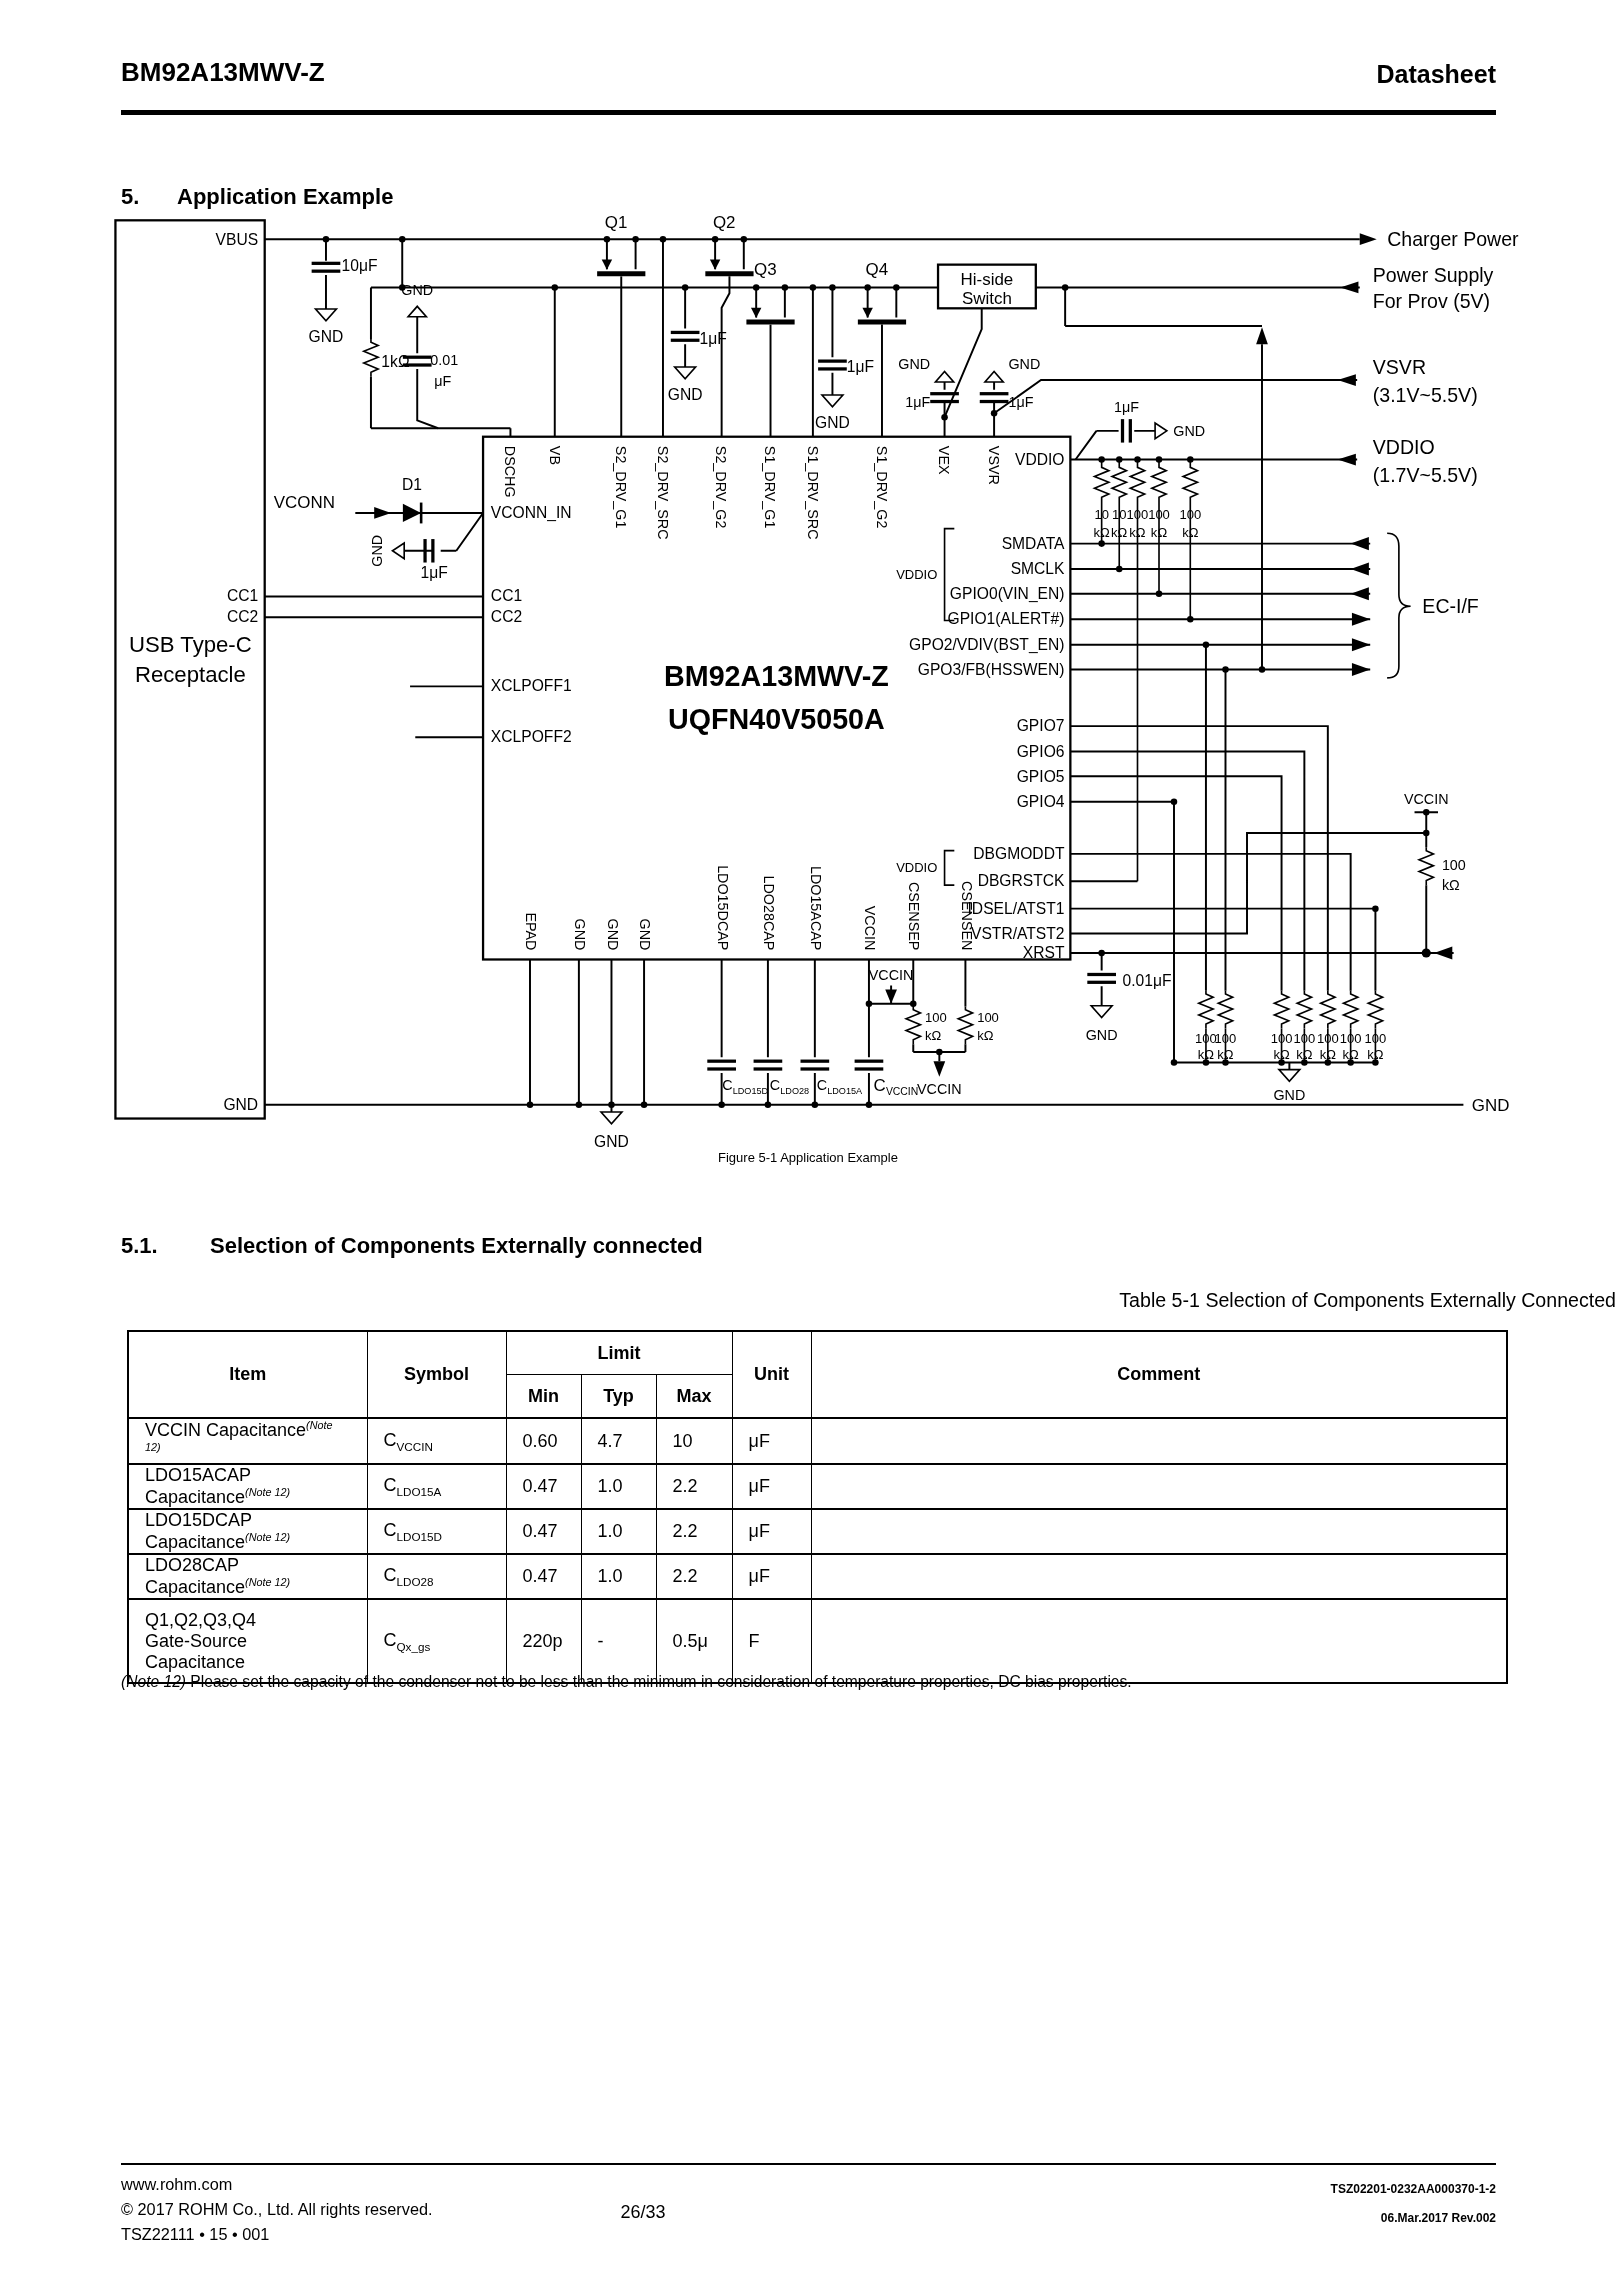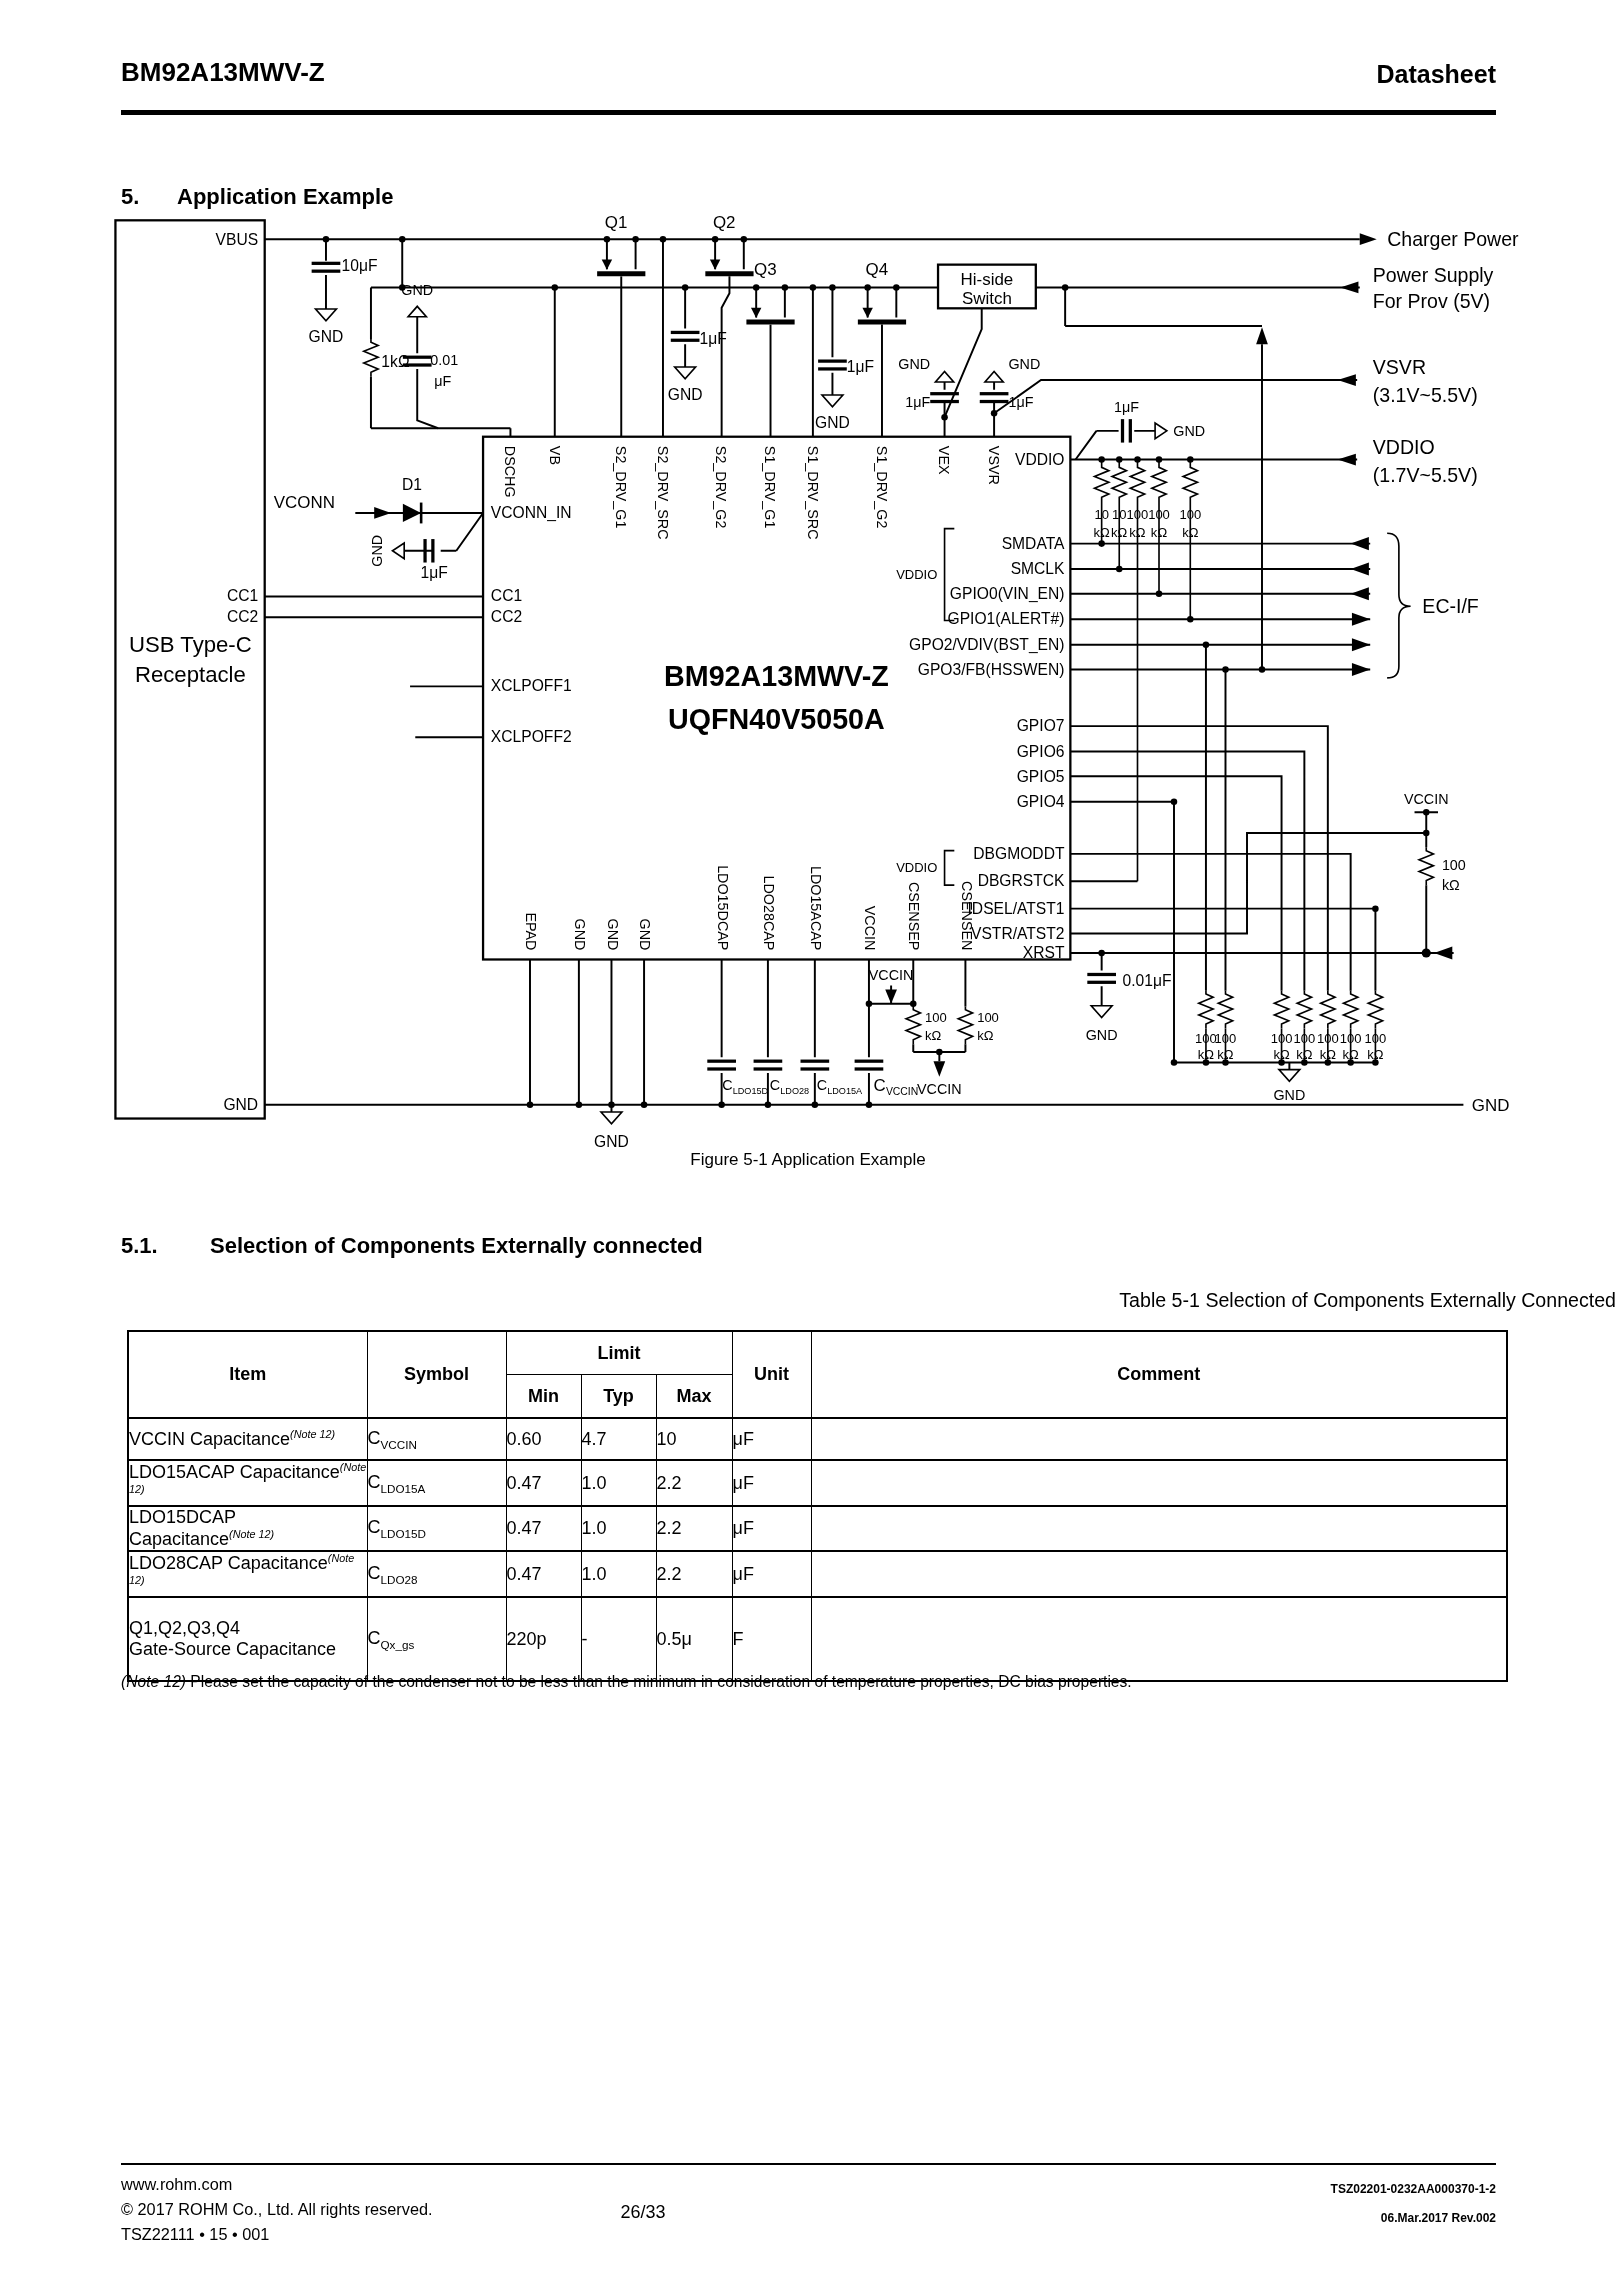--- a/index.html
+++ b/index.html
@@ -3,26 +3,26 @@
 <meta charset="utf-8">
 <style>
   html,body{margin:0;padding:0;background:#fff;}
   body{width:1616px;height:2284px;position:relative;font-family:"Liberation Sans",sans-serif;color:#000;}
   .abs{position:absolute;}
   .hdr-title{left:121px;top:57px;font-size:26px;font-weight:700;}
   .hdr-doc{left:0;top:60px;width:1496px;text-align:right;font-size:25px;font-weight:700;}
   .hdr-rule{left:121px;top:110px;width:1375px;height:4.6px;background:#000;}
   .sec5{left:121px;top:184px;font-size:22px;font-weight:700;}
   .sec5-t{left:177px;top:184px;font-size:22px;font-weight:700;}
-  .fig-cap{left:0;top:1150px;width:1616px;text-align:center;font-size:17px;}
+  .fig-cap{left:0;top:1150px;width:1616px;text-align:center;font-size:13px;}
   .sec51{left:121px;top:1233px;font-size:22px;font-weight:700;}
   .sec51-t{left:210px;top:1233px;font-size:22px;font-weight:700;}
   .tbl-title{left:0;top:1289px;width:1616px;text-align:right;font-size:19.6px;}
   table.sel{position:absolute;left:127px;top:1330px;border-collapse:collapse;table-layout:fixed;width:1379px;font-size:18px;}
-  table.sel th,table.sel td{border:1.3px solid #000;padding:0 0;overflow:hidden;}
+  table.sel th,table.sel td{border:1.3px solid #000;padding:0 16px;overflow:hidden;}
   table.sel{border:2px solid #000;}
   table.sel thead th{font-weight:700;text-align:center;height:42px;}
   table.sel tbody td{border-top:2.6px solid #000;height:40px;margin-left:25px;}
   table.sel tbody tr.tall td{height:82px;}
   td.item{text-align:left;white-space:pre-line;}
   td.c{text-align:left;}
   sup.note{font-size:0.6em;font-style:italic;}
   sub.sym{font-size:0.65em;}
   .note-line{left:121px;top:1673px;font-size:15.6px;}
   .note-line i{font-style:italic;}

